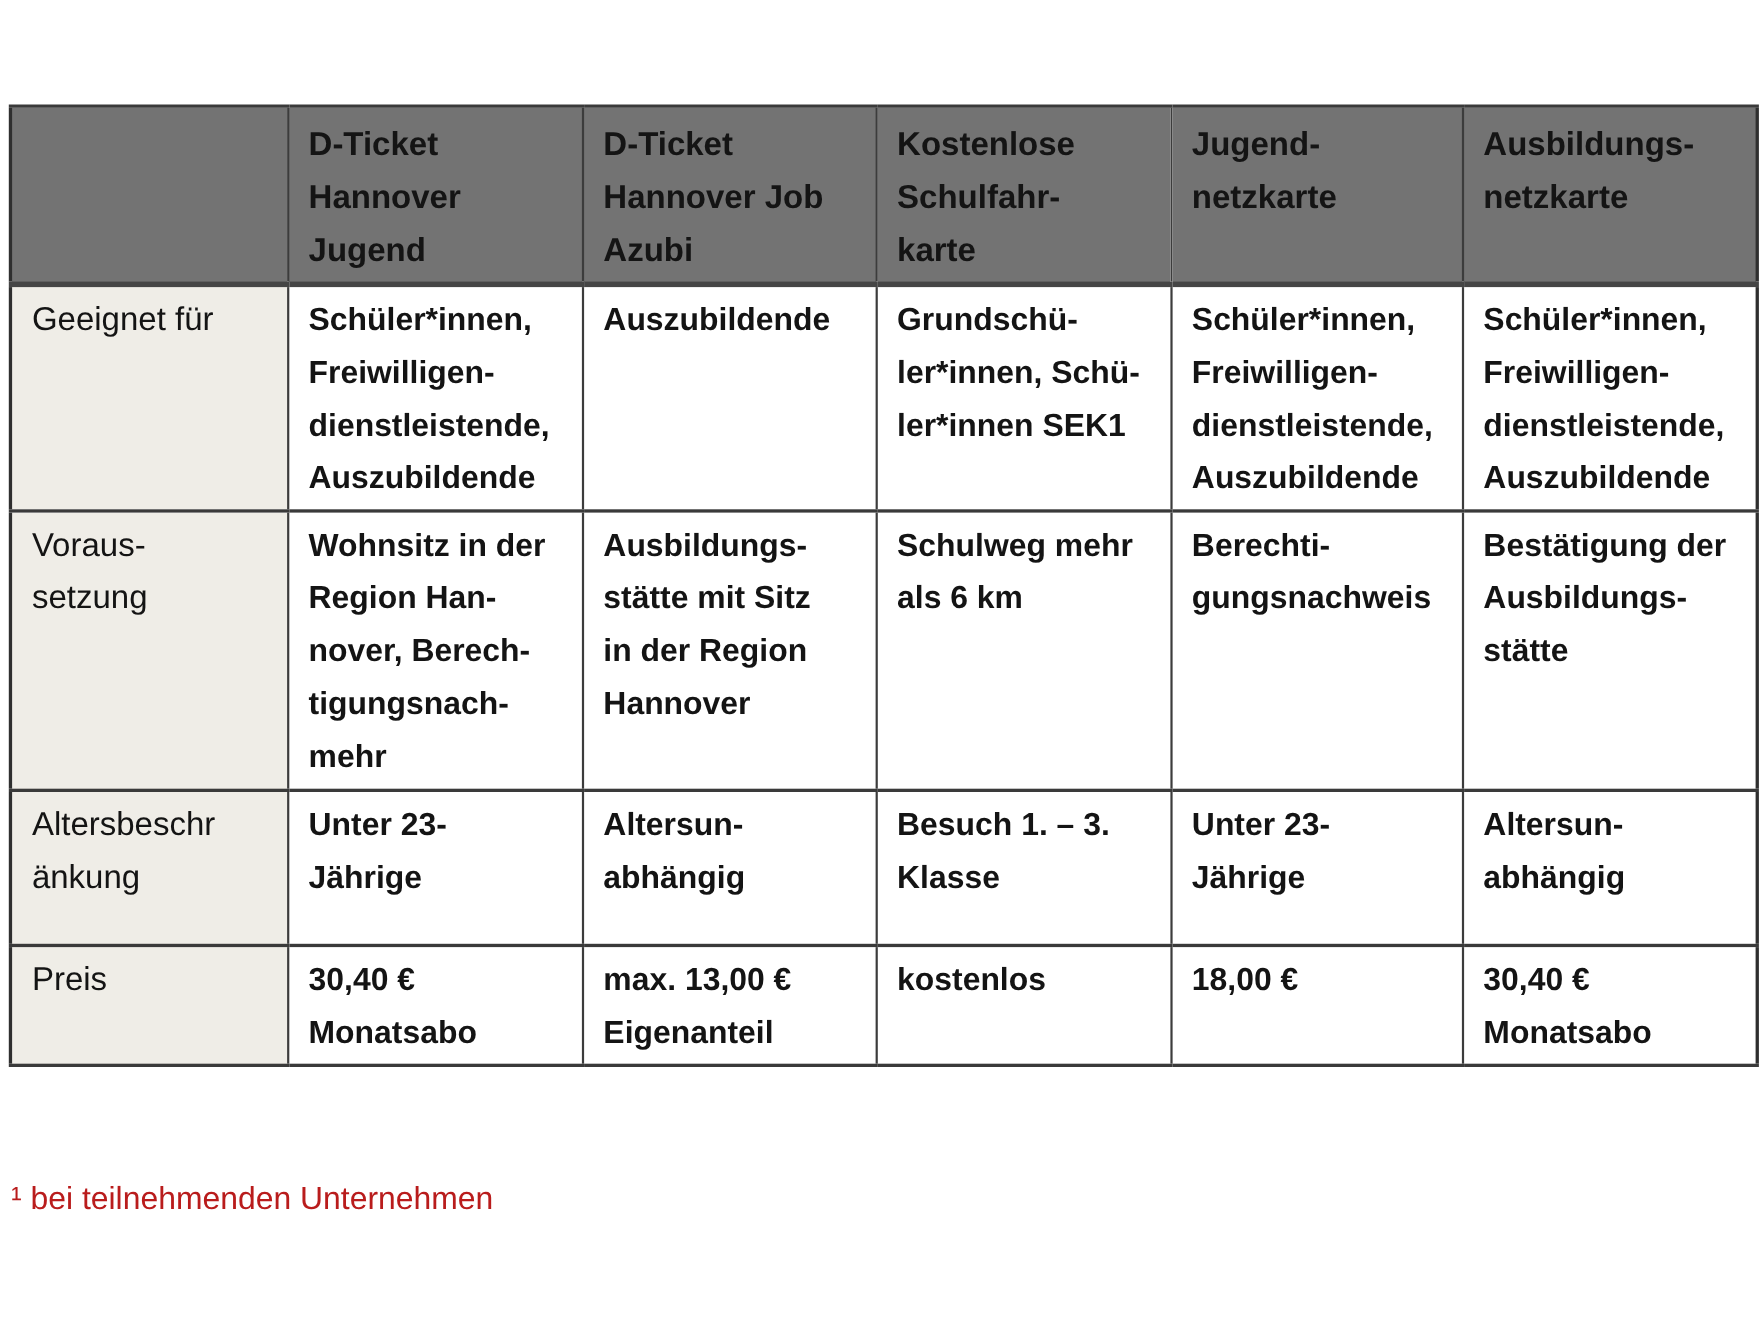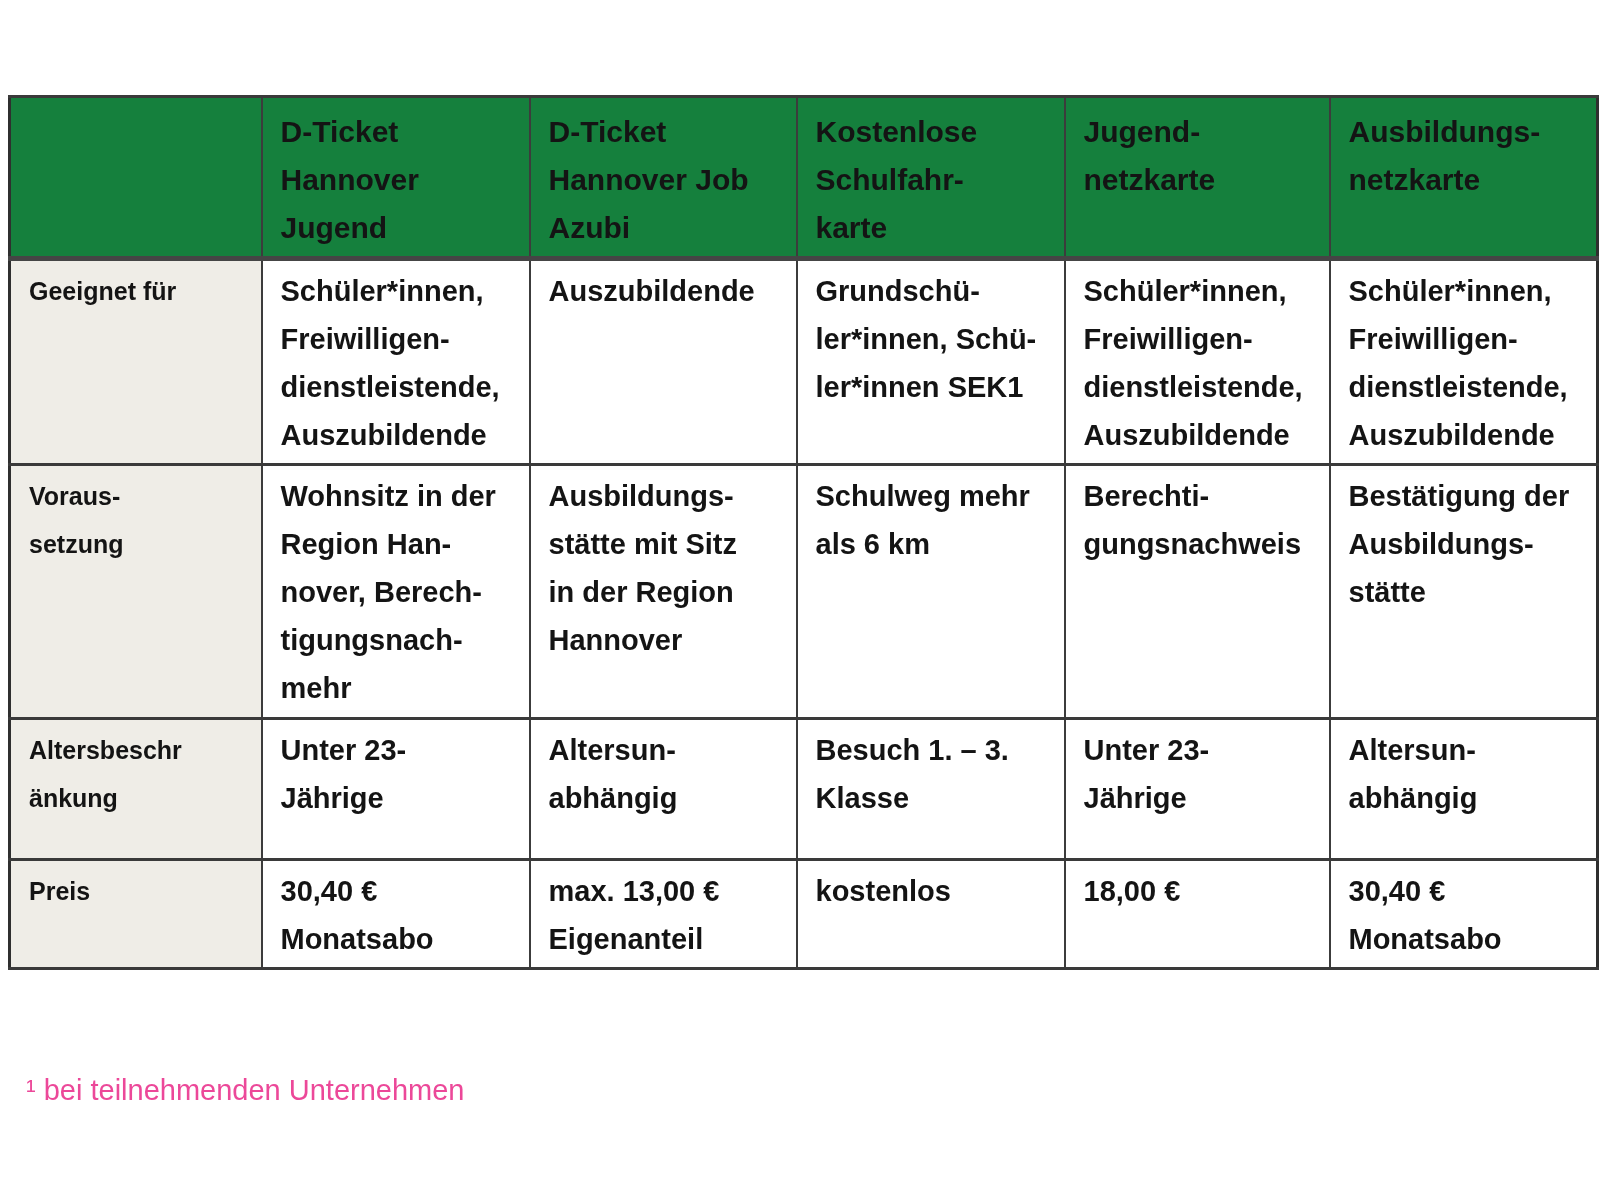--- a/index.html
+++ b/index.html
@@ -38,47 +38,47 @@
     vertical-align: top;
     text-align: left;
     padding: 6px 10px 4px 18px;
     white-space: pre-line;
     font-size: 29px;
     line-height: 48px;
     font-weight: bold;
     overflow: hidden;
   }
   table.ticket-table thead th {
-    background: #15803d;
+    background: #737373;
     font-weight: bold;
     font-size: 30px;
     border-bottom: 5px solid #454545;
     padding-top: 10px;
   }
   table.ticket-table tbody th {
     background: #efede7;
-    font-weight: bold;
-    font-size: 25px;
+    font-weight: normal;
+    font-size: 30px;
   }
   table.ticket-table tbody td {
     background: #ffffff;
   }
   tr.row-header        { height: 162px; }
   tr.row-geeignet      { height: 201px; }
   tr.row-voraussetzung { height: 254px; }
   tr.row-alter         { height: 141px; }
   tr.row-gebiet        { height: 95px;  }
   tr.row-preis         { height: 108px; }
   .footnote {
     position: absolute;
-    left: 26px;
+    left: 10px;
     top: 1070px;
     font-size: 29px;
     line-height: 40px;
-    color: #ec4899;
+    color: #b91c1c;
   }
 </style>
 </head>
 <body>
 
 <div class="page">
   <div class="table-wrap">
     <table class="ticket-table">
       <colgroup>
         <col style="width:252px">

